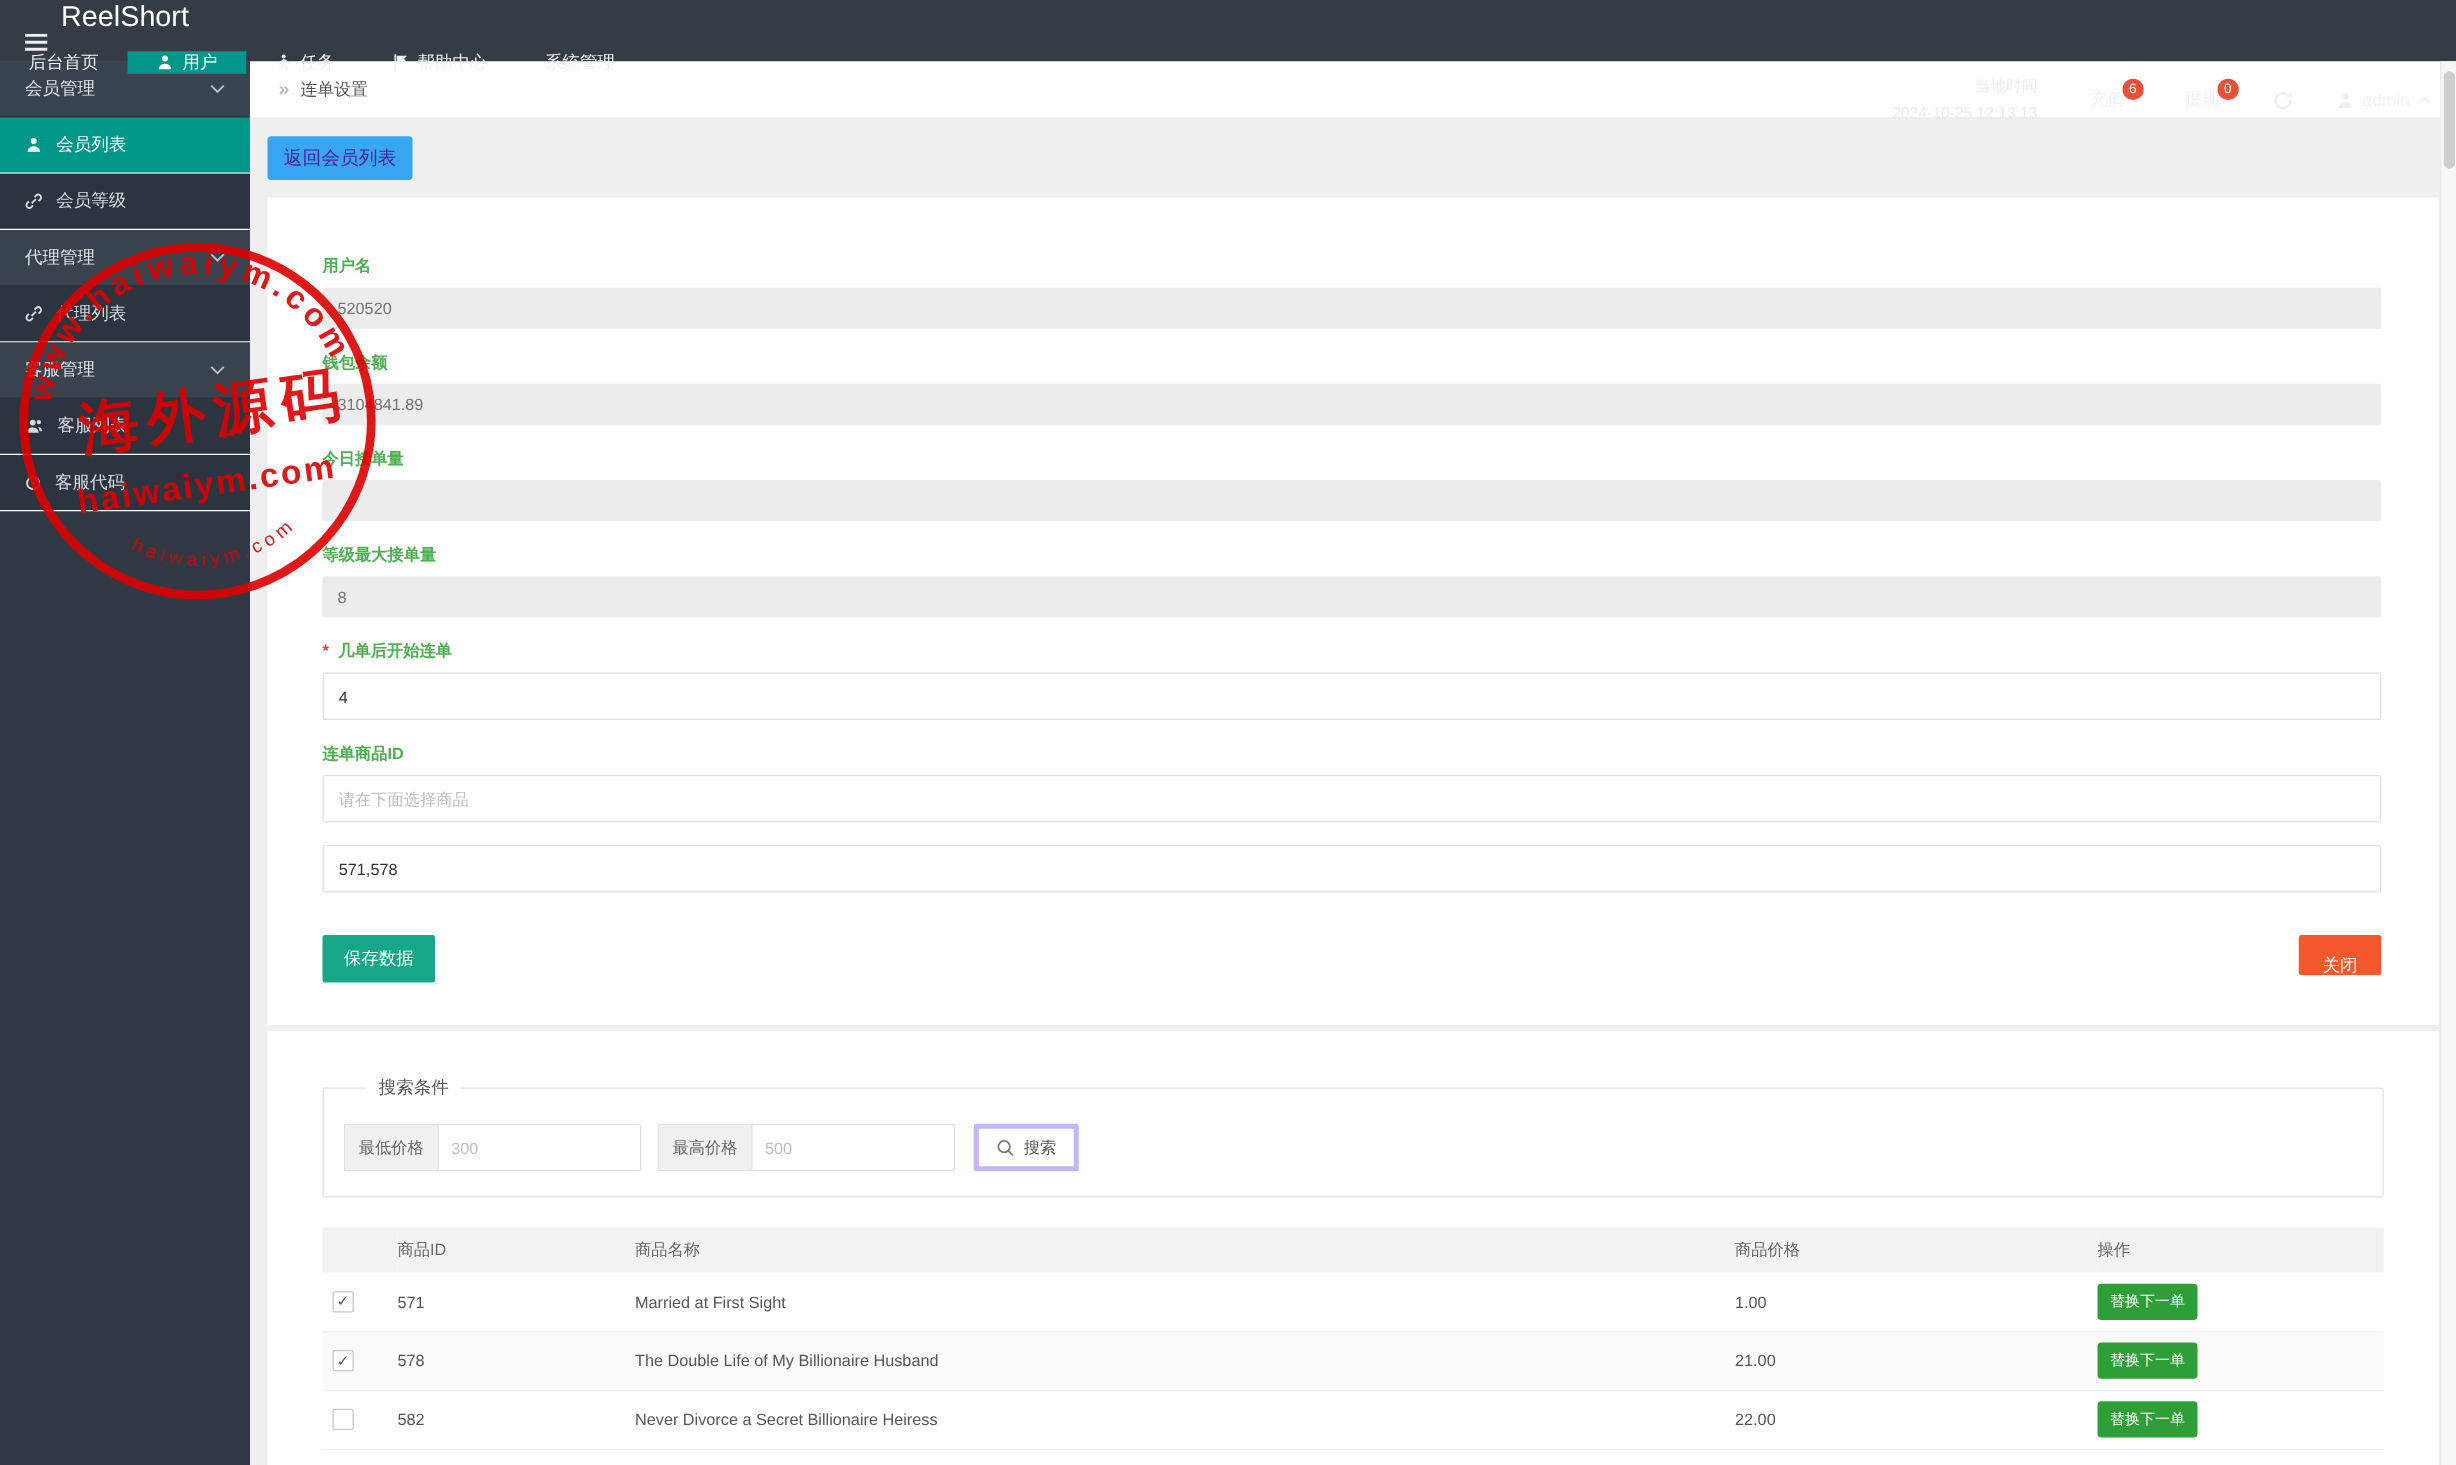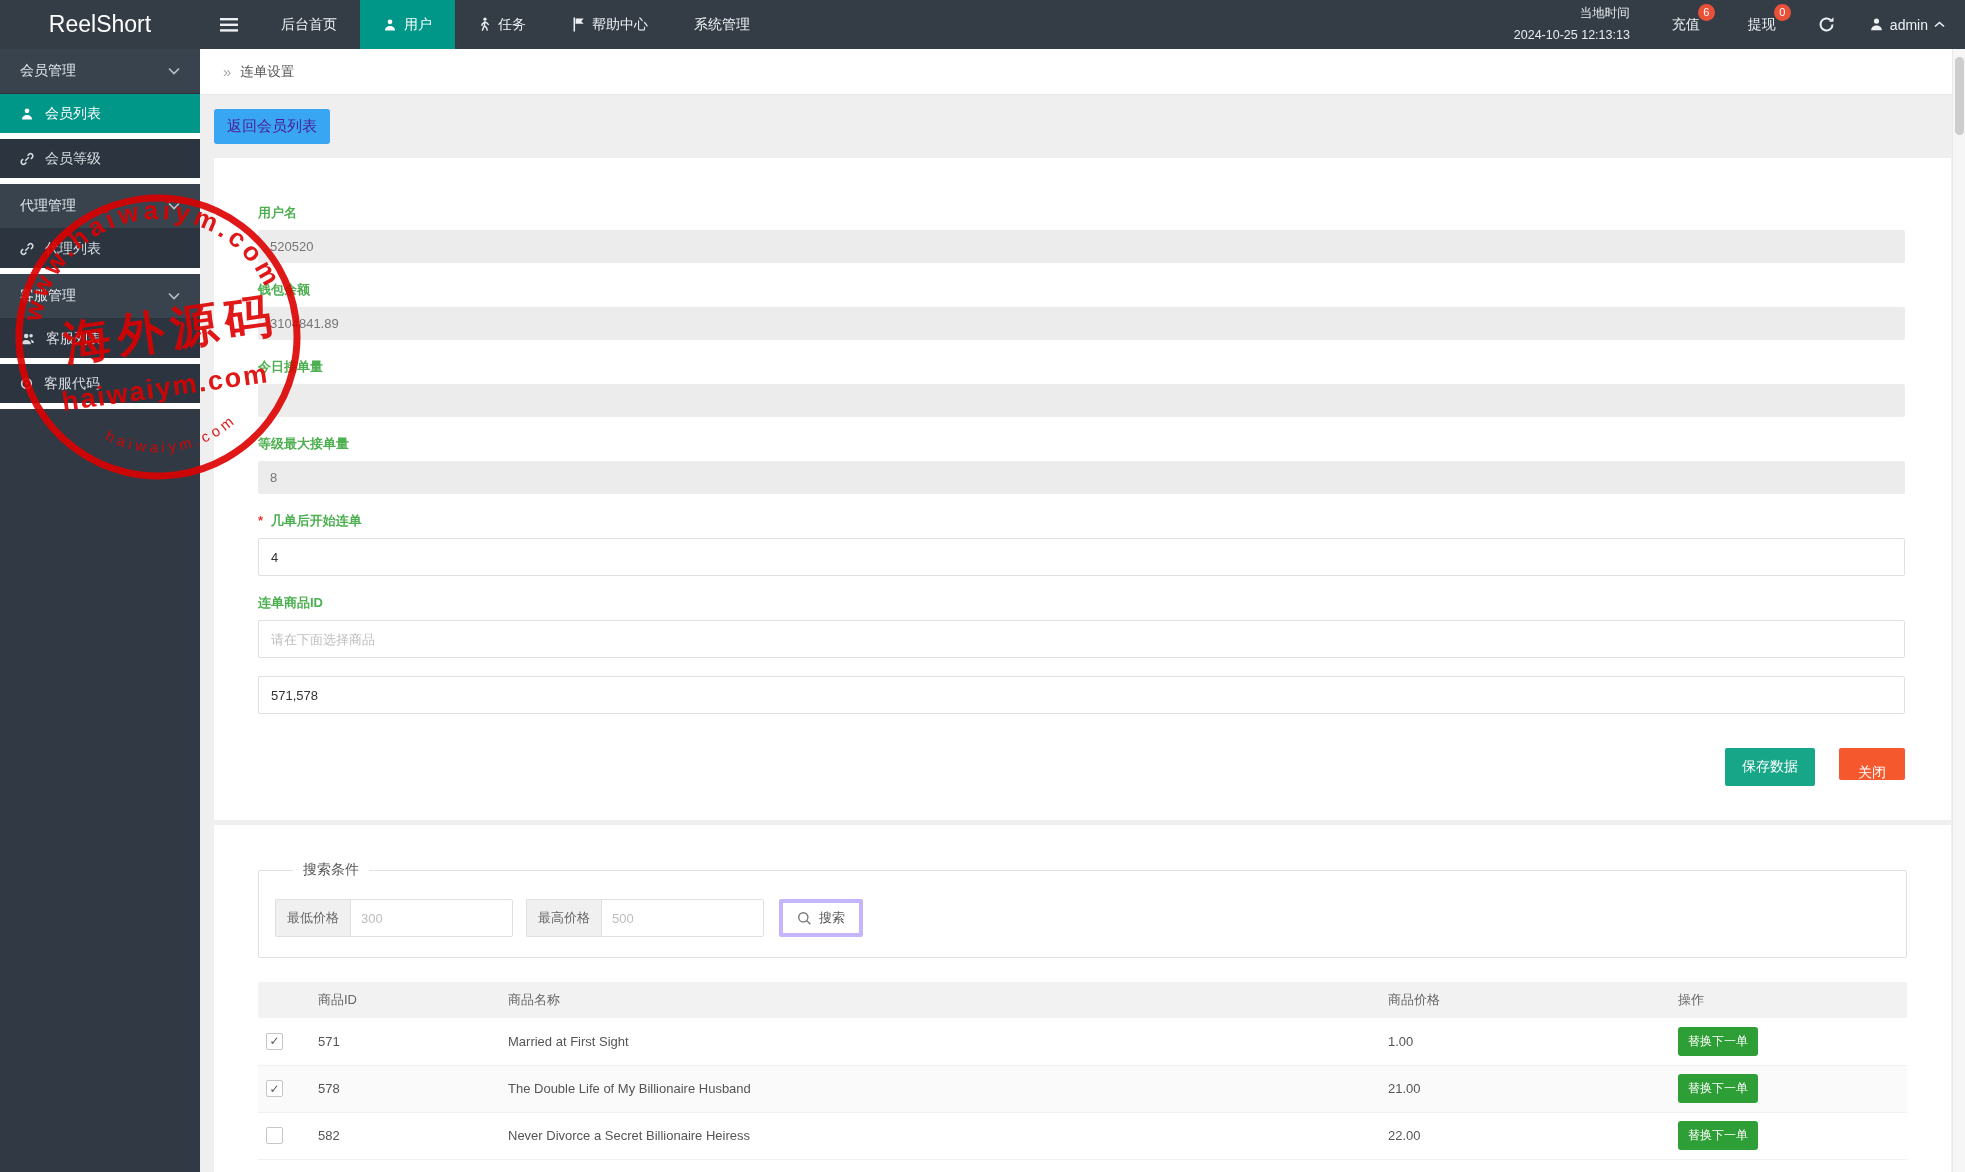--- a/index.html
+++ b/index.html
@@ -1,58 +1,58 @@
 <!DOCTYPE html>
 <html><head>
 <meta charset="utf-8">
 <style>
   * { margin:0; padding:0; box-sizing:border-box; }
   html,body { width:1965px; height:1172px; overflow:hidden; }
   body { font-family:"Liberation Sans","DejaVu Sans",sans-serif; background:#efefef; position:relative; }
 
   
-  .navbar { position:absolute; top:0; left:0; right:0; height:49px; background:#343d46; display:flex; align-items:stretch; color:#eef1f3; z-index:30; }
+  .navbar { position:absolute; top:0; left:0; right:0; height:49px; background:#343d46; display:flex; align-items:stretch; color:#eef1f3; z-index:30;flex-direction:column; }
   .logo { width:200px; display:flex; align-items:center; justify-content:center; font-size:23px; color:#fff; }
   .nav-toggle { width:58px; display:flex; align-items:center; justify-content:center; cursor:pointer; }
   .nav-menu { display:flex; align-items:stretch; }
   .nav-item { display:flex; align-items:center; gap:7px; padding:0 23px; font-size:14px; cursor:pointer; white-space:nowrap; }
   .nav-item.active { background:#009688; color:#fff; }
   .nav-right { margin-left:auto; display:flex; align-items:stretch; }
   .time-block { display:flex; flex-direction:column; justify-content:center; align-items:flex-end; padding:0 18px; font-size:12.5px; line-height:1.7; color:#e8ebee; }
   .nav-badge-item { position:relative; display:flex; align-items:center; padding:0 24px; font-size:14px; cursor:pointer; }
   .badge { position:absolute; top:4px; right:9px; min-width:17px; height:17px; line-height:17px; border-radius:9px; background:#e8503a; color:#fff; font-size:11px; text-align:center; padding:0 3px; }
   .refresh-item { display:flex; align-items:center; padding:0 18px; cursor:pointer; }
   .user-item { display:flex; align-items:center; gap:6px; padding:0 20px 0 16px; font-size:14px; cursor:pointer; }
   .icon { display:inline-flex; align-items:center; justify-content:center; }
 
   
   .sidebar { position:absolute; top:49px; left:0; bottom:0; width:200px; background:#313a44; z-index:20; }
   .side-header { height:45px; display:flex; align-items:center; padding:0 20px; font-size:14px; color:#e0e5e9; background:#39434e; border-bottom:1px solid #2a323b; cursor:pointer;justify-content:flex-end; }
   .side-header .chev { margin-left:auto; opacity:.85; }
-  .side-item { height:45px; display:flex; align-items:center; gap:11px; padding:0 20px; font-size:14px; color:#d7dce1; background:#2c353f; border-bottom:6px solid #ffffff; cursor:pointer; }
+  .side-item { height:45px; display:flex; align-items:center; gap:11px; padding:0 20px; font-size:14px; color:#d7dce1; background:#2c353f; border-bottom:1px solid #ffffff; cursor:pointer; }
   .side-item.active { background:#009688; color:#fff; }
 
   
   .main { position:absolute; top:49px; left:200px; right:0; bottom:0; background:#efefef; overflow:hidden; }
   .breadcrumb-bar { height:46px; background:#fff; border-bottom:1px solid #e7e7e7; display:flex; align-items:center; gap:9px; padding:0 23px; font-size:13.5px; color:#555; }
   .crumb-sep { color:#a9a9a9; font-size:15px; }
   .content { padding:14px 14px 0 14px; }
   .back-btn { background:#38a6f3; color:#4c1d95; border:none; border-radius:3px; font-size:15px; padding:8px 13px; margin-bottom:14px; cursor:pointer; font-family:Liberation Sans, sans-serif; }
 
   .panel { background:#fff; }
   .panel-form { padding:46px 46px 34px 44px; }
   .field { margin-bottom:18px; }
   .field-label { display:block; font-size:13px; font-weight:700; color:#4caf50; margin-bottom:8px; }
   .req { color:#e53935; margin-right:4px; display:none; }
   .field.required .req { display:inline; }
   .field input { width:100%; font-size:13px; font-family:inherit; border-radius:2px; outline:none; }
   .field input.ro { height:33px; background:#ececec; border:none; color:#757575; padding:0 12px; }
   .field input.tx { height:38px; background:#fff; border:1px solid #e0e0e0; color:#333; padding:0 12px; }
   input::placeholder { color:#bdbdbd; }
-  .form-actions { display:flex; justify-content:flex-end; gap:24px; margin-top:34px; }
+  .form-actions { display:flex; justify-content:space-between; gap:24px; margin-top:34px; }
   .btn-save { background:#18a689; color:#fff; border:none; border-radius:2px; height:38px; padding:0 17px; font-size:14px; cursor:pointer; font-family:inherit; }
   .btn-close { background:#f4582c; color:#fff; border:none; border-radius:2px; height:28px; padding:16px 19px; font-size:14px; cursor:pointer; font-family:inherit; }
 
   .panel-list { margin-top:5px; padding:36px 44px 0 44px; min-height:360px; }
   fieldset.search { border:1px solid #e0e0e0; border-radius:2px; padding:20px 16px; }
   fieldset.search legend { font-size:14px; color:#555; padding:0 10px; margin-left:18px; }
   .search-row { display:flex; align-items:center; gap:13px; }
   .igroup { display:flex; }
   .iaddon { display:flex; align-items:center; height:38px; background:#f0f0f0; border:1px solid #e0e0e0; border-right:none; padding:0 11px; font-size:13px; color:#666; border-radius:2px 0 0 2px; }
   .igroup input { width:163px; height:38px; border:1px solid #e0e0e0; padding:0 10px; font-size:13px; font-family:inherit; border-radius:0 2px 2px 0; outline:none; }

